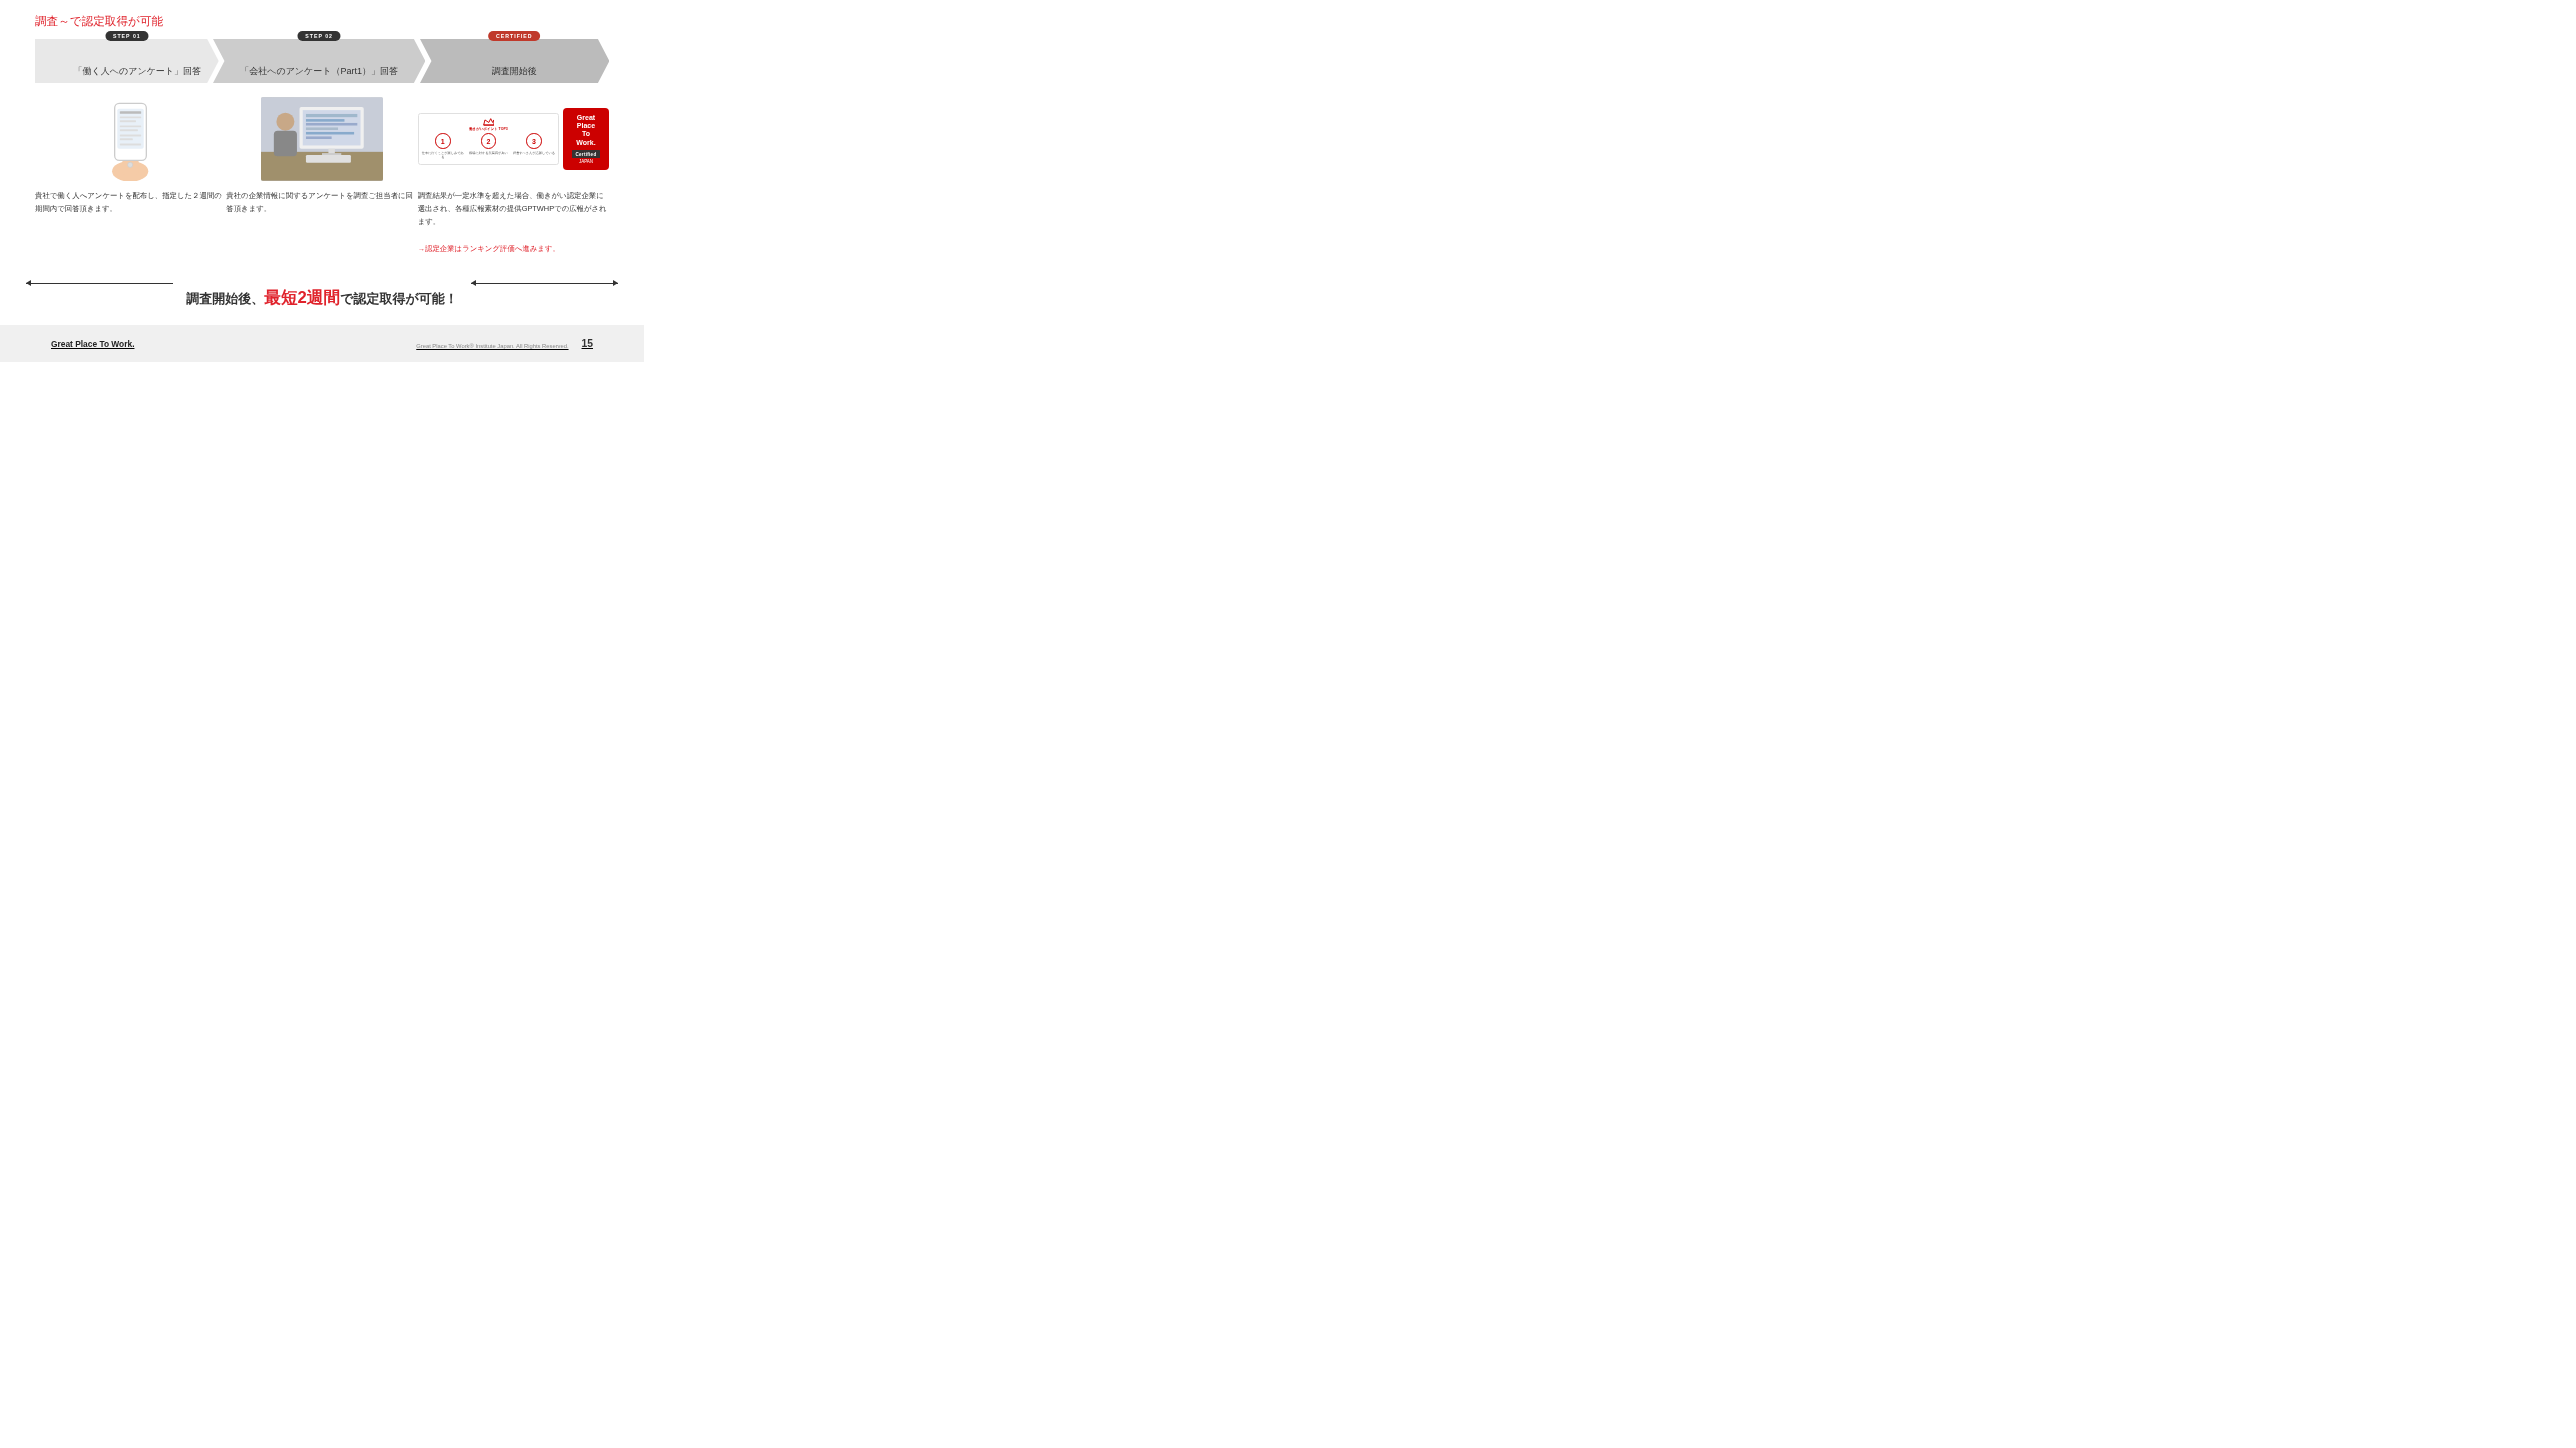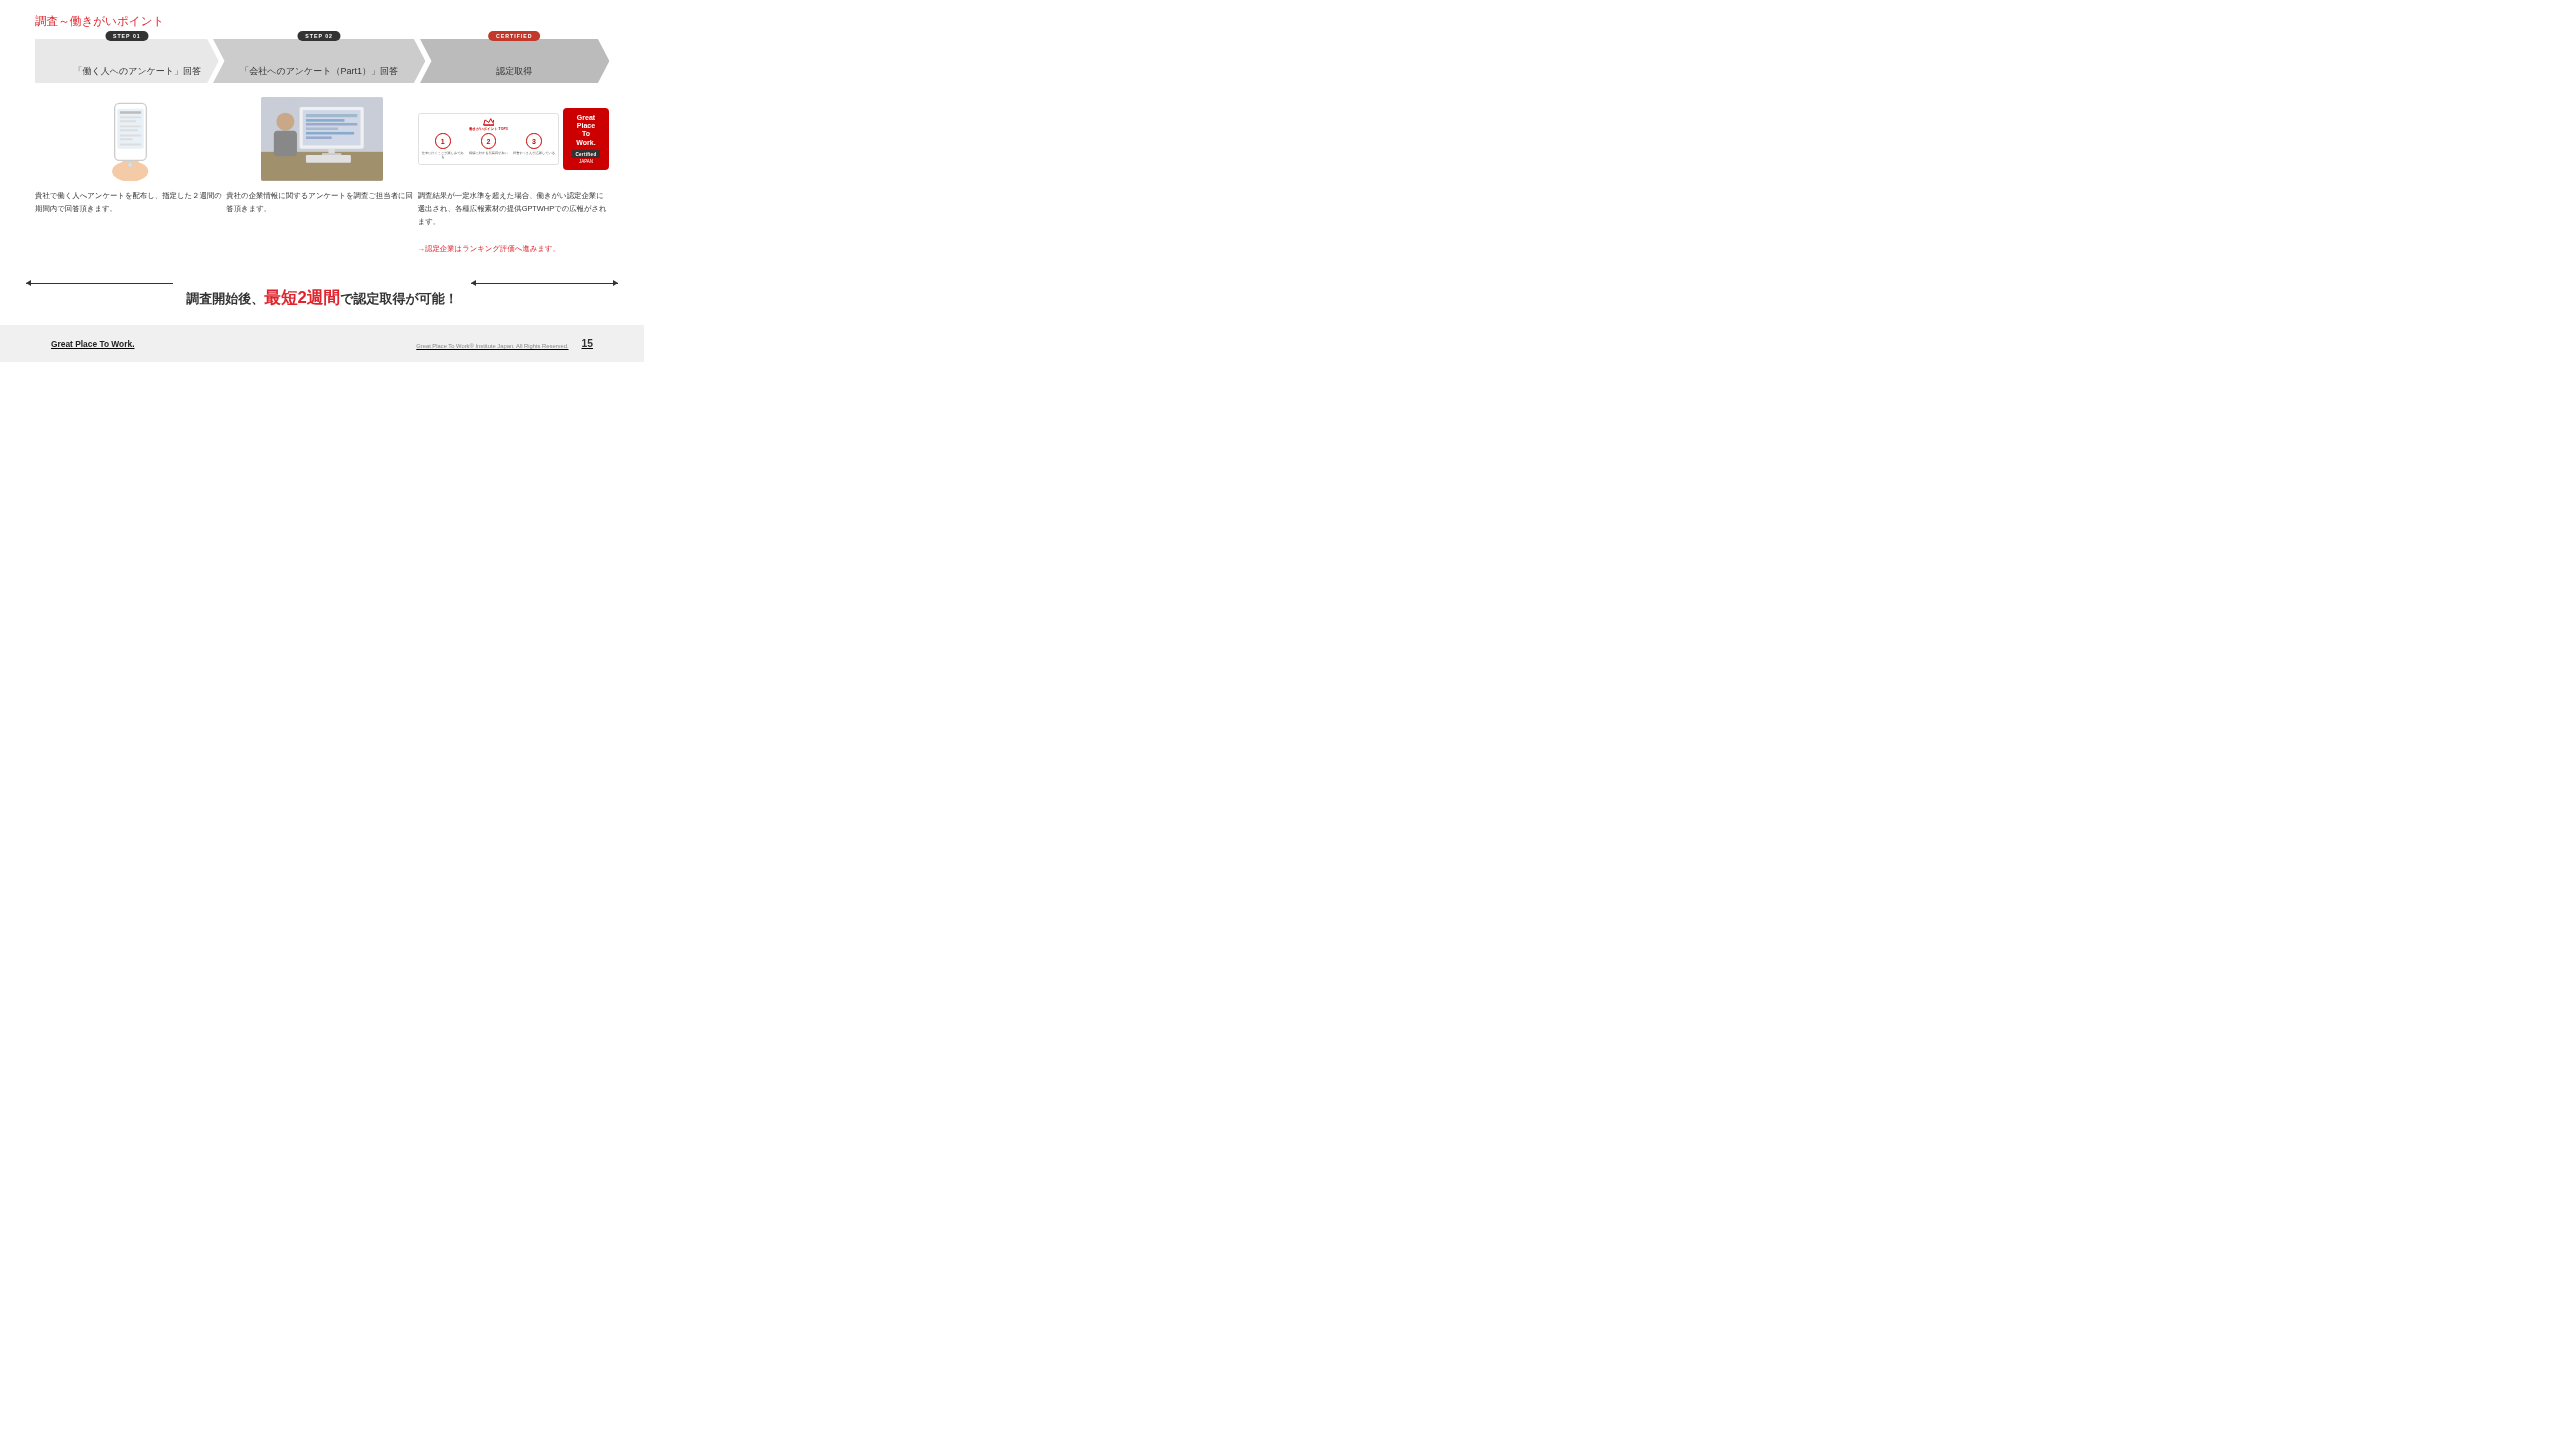--- a/index.html
+++ b/index.html
@@ -209,21 +209,21 @@
       overflow: hidden;
       position: relative;
       display: flex;
       align-items: center;
       justify-content: center;
     }
   </style>
 </head>
 <body>
 
-<div class="page-title">調査～働きがいポイント</div>
+<div class="page-title">調査～で認定取得が可能</div>
 
 <div class="steps-wrapper">
 
   <div class="step-item" style="left:0; width:32%;padding-left:21px;">
     <svg viewBox="0 0 320 68" preserveAspectRatio="none">
       <polygon points="0,0 300,0 320,34 300,68 0,68" fill="#e8e8e8"></polygon>
     </svg>
     <span class="step-item-badge">STEP  01</span>
     <span class="step-item-label">「働く人へのアンケート」回答</span>
   </div>
@@ -234,21 +234,21 @@
     </svg>
     <span class="step-item-badge">STEP  02</span>
     <span class="step-item-label">「会社へのアンケート（Part1）」回答</span>
   </div>
 
   <div class="step-item" style="left:67%; width:33%;">
     <svg viewBox="0 0 330 68" preserveAspectRatio="none">
       <polygon points="0,0 310,0 330,34 310,68 0,68 20,34" fill="#bbbbbb"></polygon>
     </svg>
     <span class="step-item-badge red-badge">CERTIFIED</span>
-    <span class="step-item-label">認定取得</span>
+    <span class="step-item-label">調査開始後</span>
   </div>
 </div>
 
 <div class="content-row">
 
   <div class="content-col">
     <div class="col-image">
 
       <svg width="55" height="84" viewBox="0 0 85 130">
 

